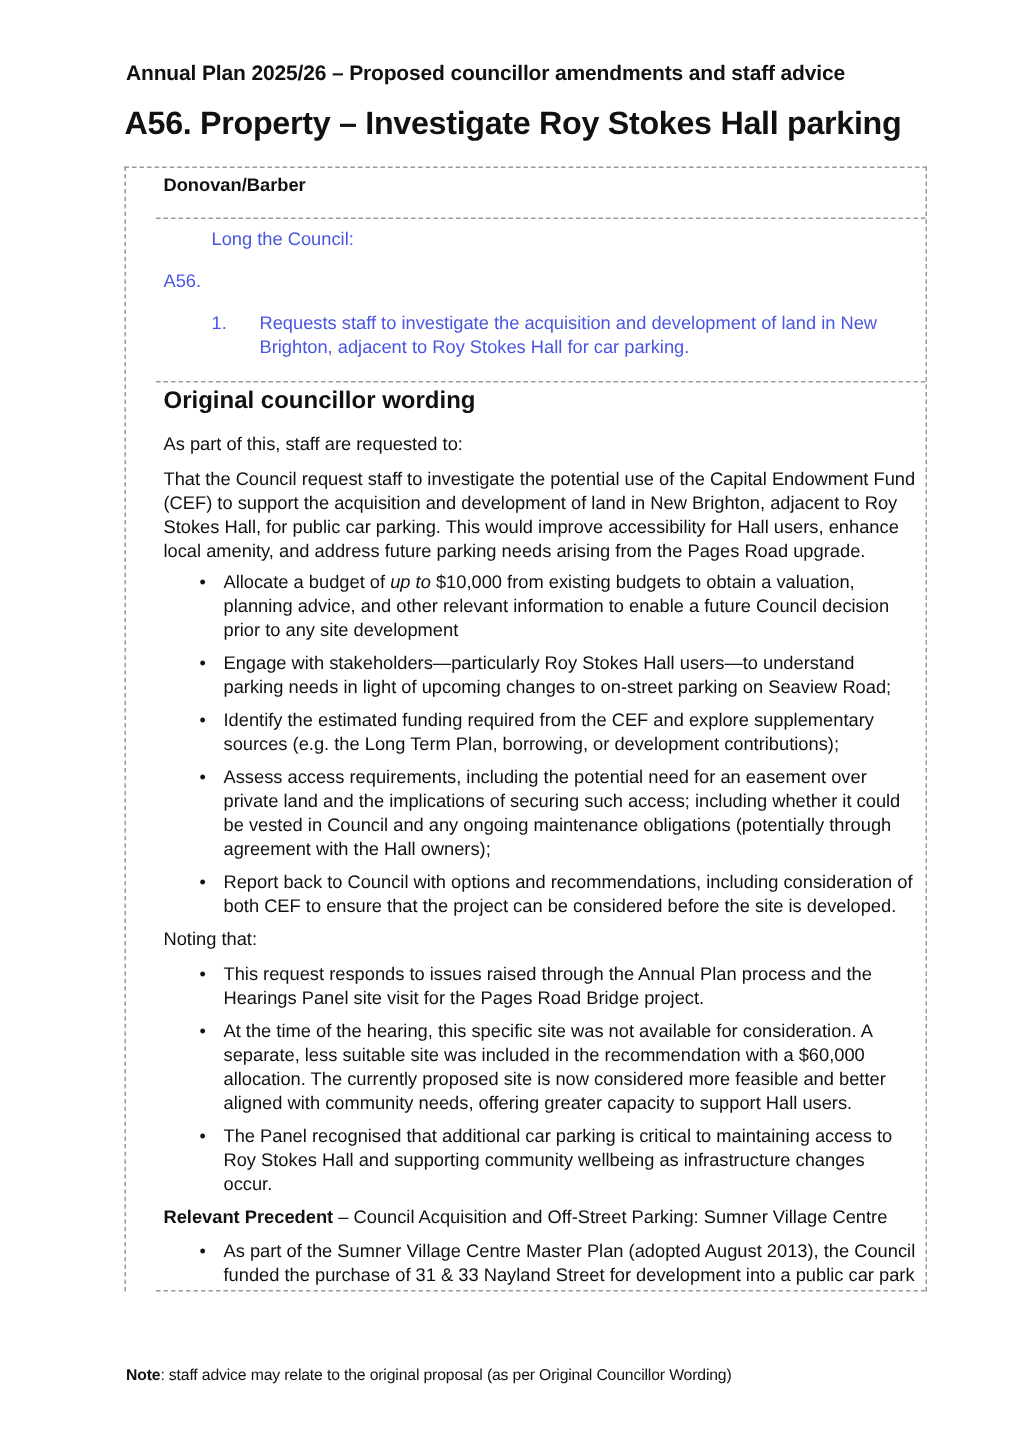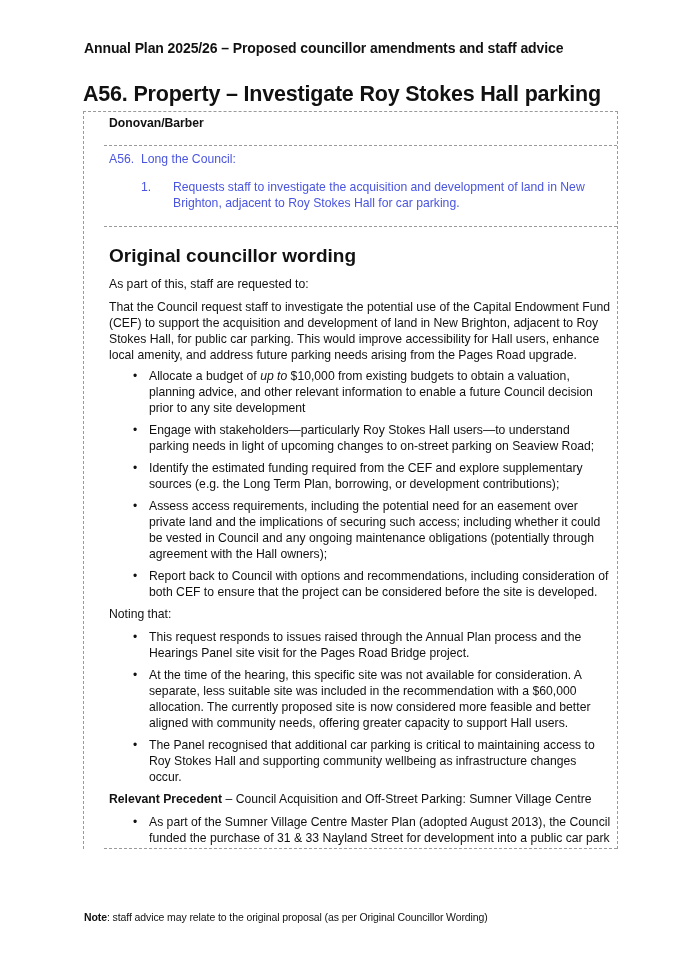--- a/index.html
+++ b/index.html
@@ -6,42 +6,42 @@
   body {
     width: 675px; height: 955px; position: relative; overflow: hidden;
     font-family: "Liberation Sans", sans-serif; color: #111111;
   }
   .running-header {
     position: absolute; left: 84px; top: 40px;
     font-size: 14px; font-weight: bold; color: #111;
     letter-spacing: -0.1px;
   }
   .page-title {
-    position: absolute; left: 83px; top: 82px; margin: 0;
+    position: absolute; left: 83px; top: 70px; margin: 0;
     font-size: 21.5px; font-weight: bold; color: #111;
     letter-spacing: -0.2px;
   }
   .table {
     position: absolute; left: 83px; top: 111px; width: 513px;
     border: 1px dashed #9a9a9a; border-bottom: none; padding-left: 20px;
   }
   .cell {
     border-bottom: 1px dashed #9a9a9a;
     padding: 3px 5px 4px 5px;
     font-size: 12.2px; line-height: 16px;
   }
   .cell.movers { height: 26px; padding-top: 3px; }
   .cell .bold { font-weight: bold; }
   .confirm-heading { font-weight: bold; font-size: 13.2px; line-height: 18px; margin: 0 0 11px 0; }
   .resolution { color: #4a55e0; }
   .res-head { display: flex; margin-bottom: 12px; }
-  .res-head .num { width: 32px; }
+  .res-head .num { width: 32px; margin-top: 28px; }
   .res-item { display: flex; padding-left: 32px; margin-bottom: 8px; }
   .res-item .num { width: 32px; flex: none; }
-  .orig-heading { font-weight: bold; font-size: 19px; line-height: 18px; margin: 16px 0 11px 0; }
+  .orig-heading { font-weight: bold; font-size: 16px; line-height: 18px; margin: 0 0 11px 0; }
   p.para { margin: 0 0 5px 0; }
   ul.bullets { list-style: none; margin: 0 0 4px 0; padding: 0; }
   ul.bullets li { display: flex; margin-bottom: 6px; }
   ul.bullets li .dot { width: 40px; flex: none; padding-left: 24px; box-sizing: border-box; font-size: 12px; }
   ul.bullets li .txt { flex: 1; }
   .footnote {
     position: absolute; left: 84px; top: 911px;
     font-size: 10.5px; color: #111; letter-spacing: -0.1px; text-align: right;
   }
 </style>

